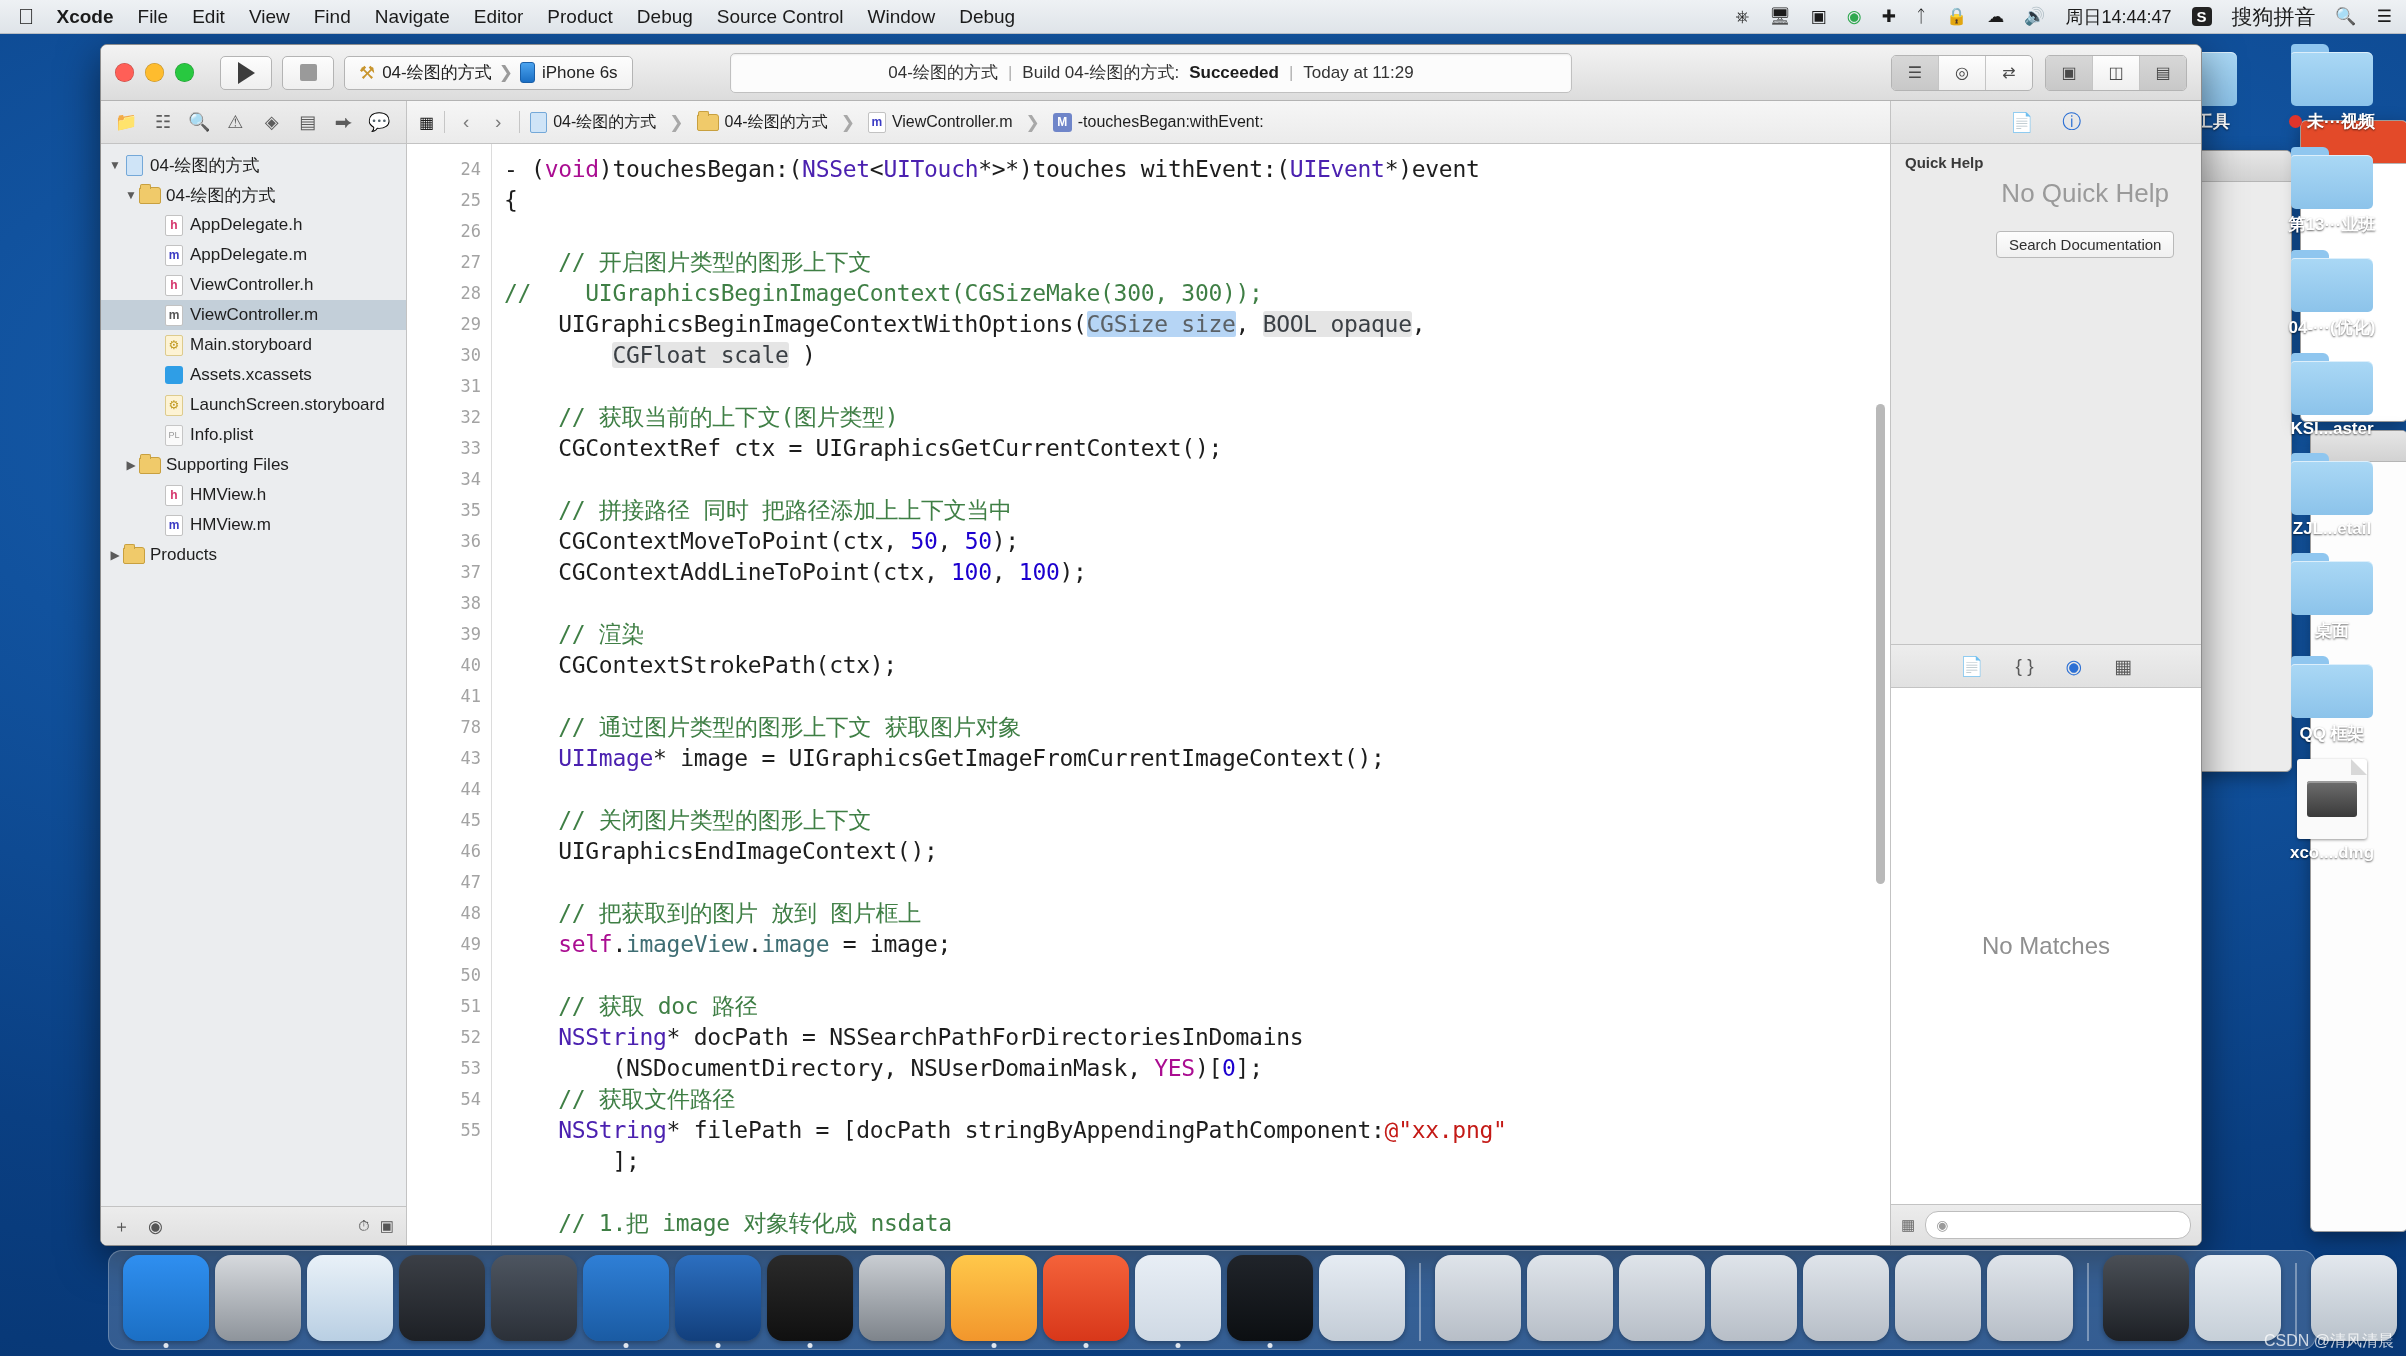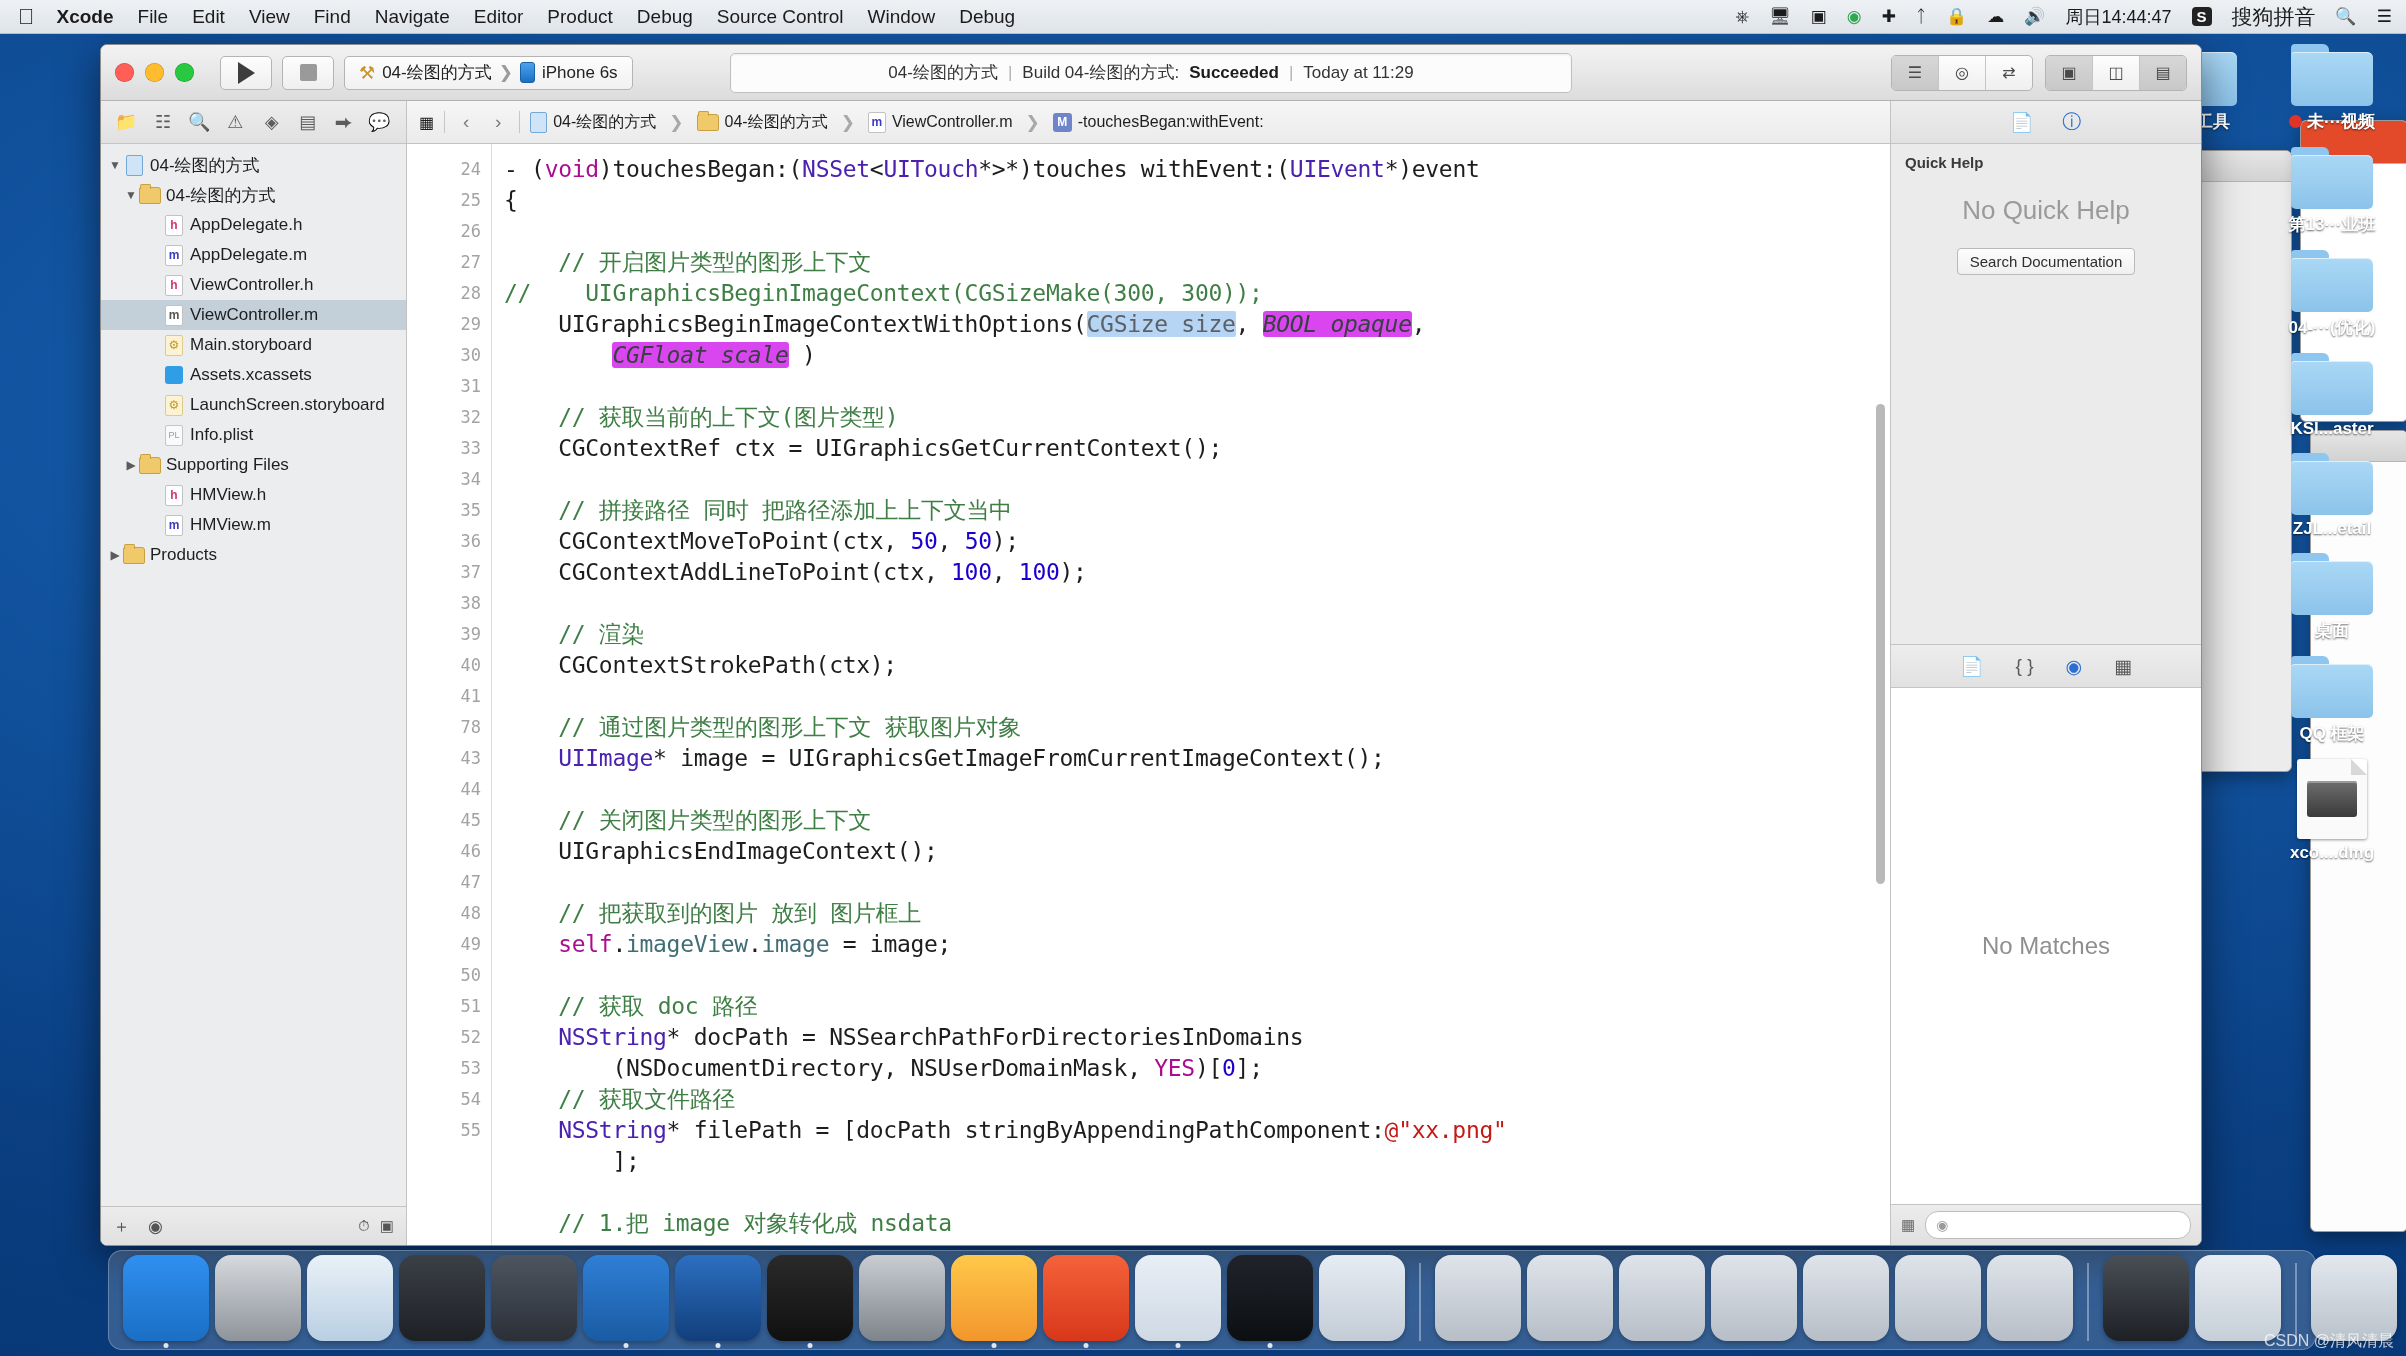--- a/index.html
+++ b/index.html
@@ -203,37 +203,37 @@
     font-family:"DejaVu Sans Mono",monospace;font-size:23px;line-height:31px;
     color:#1d1d1d;white-space:pre;letter-spacing:-0.3px;
   }
   .kw{color:#aa0d91;}
   .cls{color:#4b21b0;}
   .cmt{color:#3f7f45;}
   .num{color:#1c00cf;}
   .str{color:#c41a16;}
   .prop{color:#3f6e74;}
   .sel-tok{background:#b6d5f5;color:#5b6166;border-radius:2px;}
-  .ph{background:#d946ef;border-radius:3px;color:#3a3f44;font-style:italic;}
+  .ph{background:#e5e5e5;border-radius:3px;color:#3a3f44;}
   #vscroll{
     position:absolute;right:5px;top:260px;width:9px;height:480px;
     background:#b9b9b9;border-radius:5px;
   }
   
   #utilities{
     width:310px;flex:0 0 310px;background:#ebebeb;border-left:1px solid #c3c3c3;
     display:flex;flex-direction:column;
   }
   .utabs{
     height:42px;flex:0 0 42px;display:flex;align-items:center;justify-content:center;gap:28px;
     background:linear-gradient(#ededed,#e1e1e1);border-bottom:1px solid #c3c3c3;
     font-size:19px;color:#5a5a5a;
   }
   .utabs .on{color:#2b6fd4;}
-  .upanel{flex:1;display:flex;flex-direction:column;padding:10px 14px;box-sizing:border-box;}
+  .upanel{flex:1;display:flex;flex-direction:row;padding:10px 14px;box-sizing:border-box;}
   .uptitle{font-size:15px;font-weight:bold;color:#3a3a3a;}
   .upbody{flex:1;display:flex;flex-direction:column;align-items:center;justify-content:flex-start;padding-top:24px;}
   .bigmsg{font-size:26px;color:#9a9a9a;margin-bottom:22px;}
   .searchdoc{
     font-size:15px;color:#2e2e2e;background:linear-gradient(#fdfdfd,#f0f0f0);
     border:1px solid #b9b9b9;border-radius:4px;padding:4px 12px;
   }
   .libtabs{
     height:42px;flex:0 0 42px;display:flex;align-items:center;justify-content:center;gap:32px;
     background:linear-gradient(#ededed,#e1e1e1);border-top:1px solid #c3c3c3;border-bottom:1px solid #c3c3c3;

